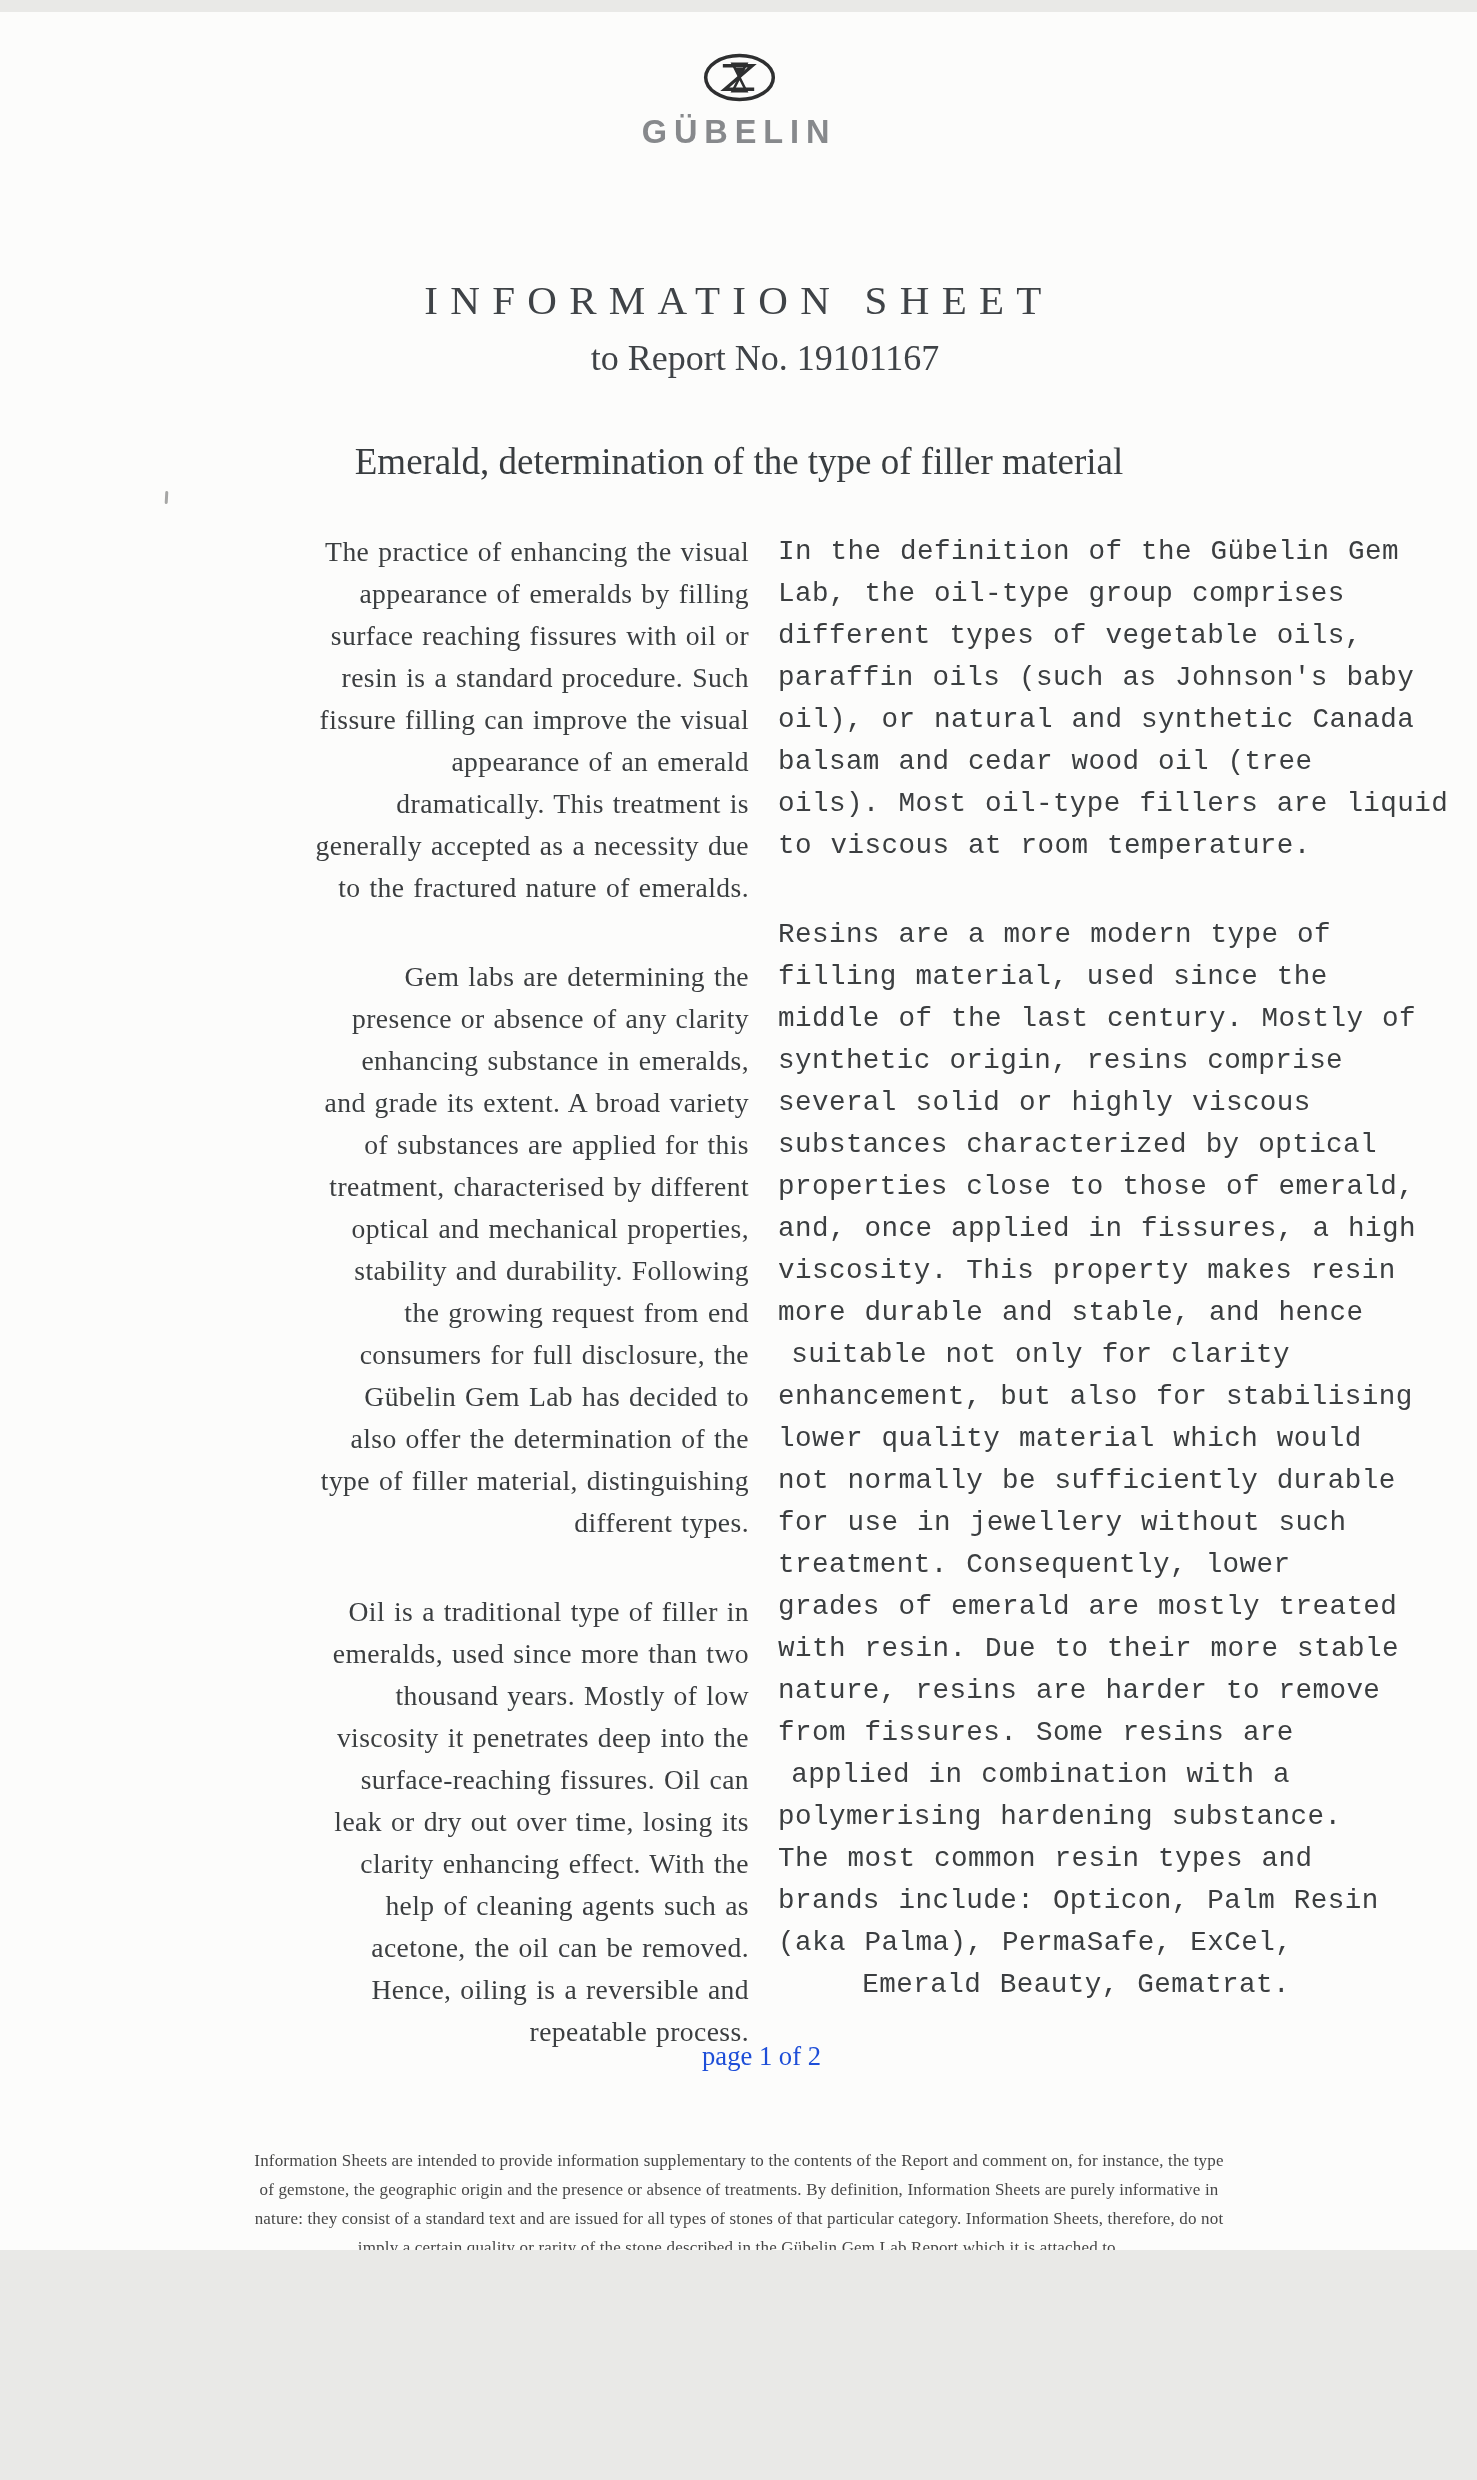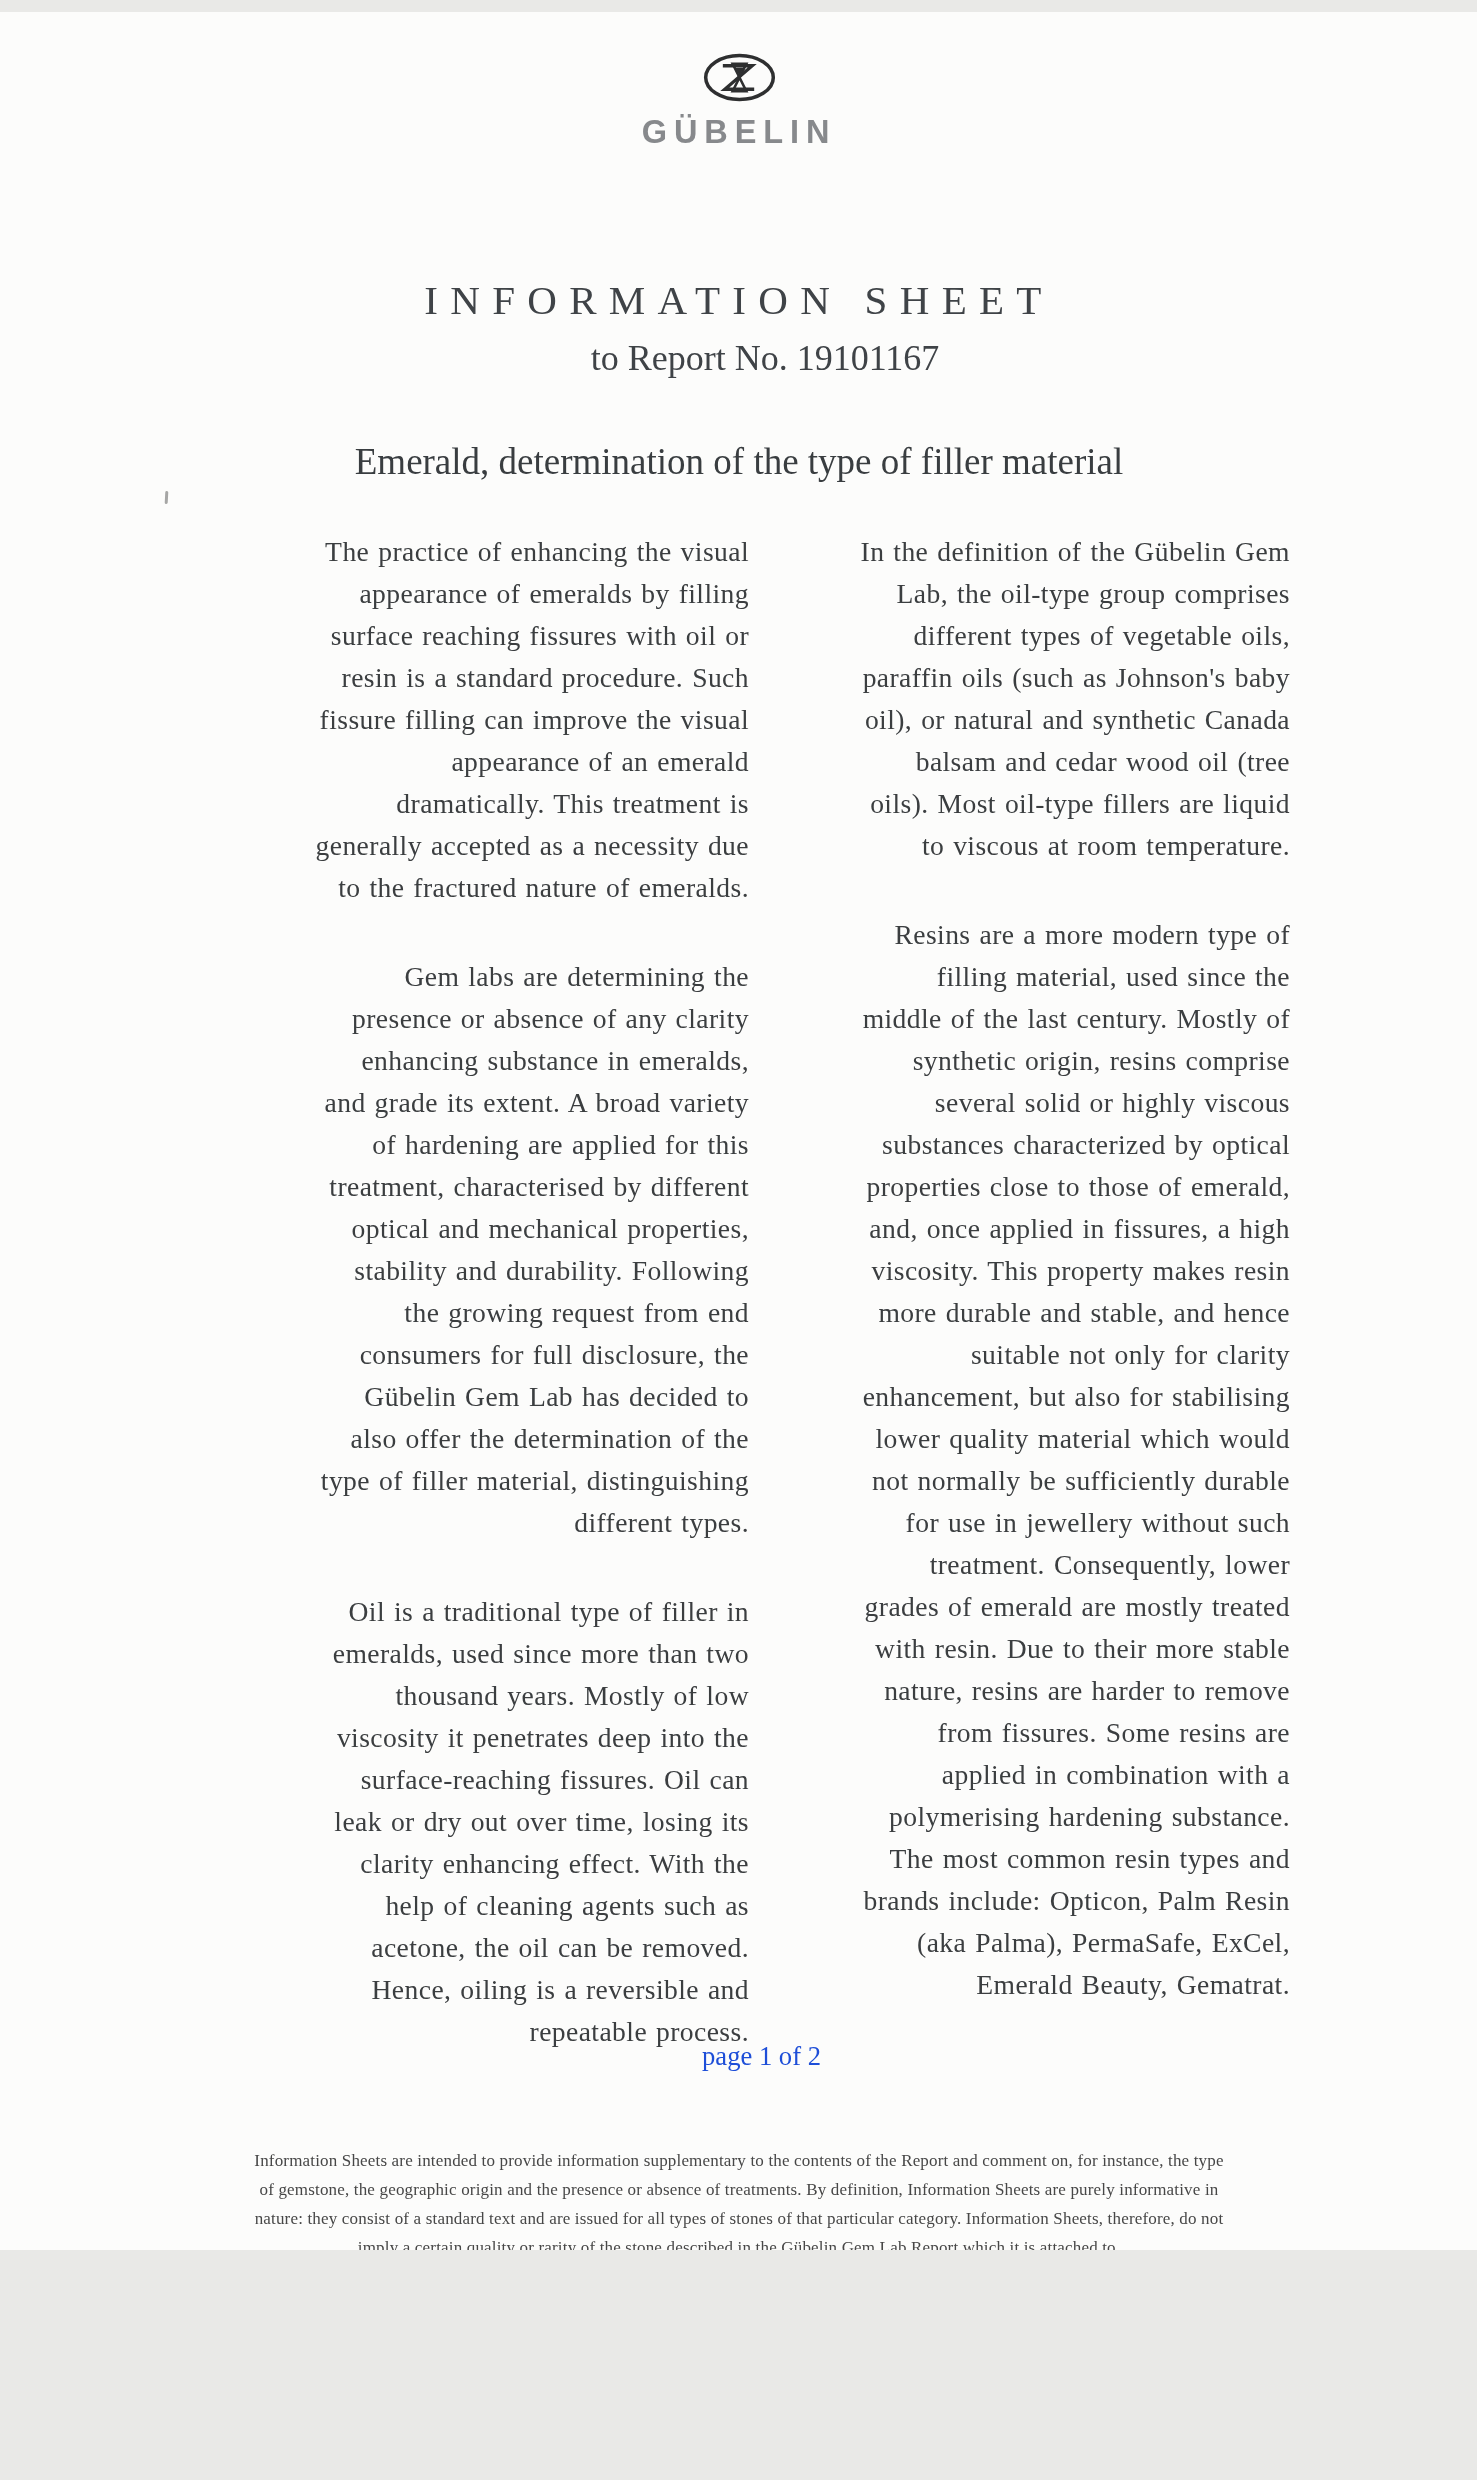--- a/index.html
+++ b/index.html
@@ -43,21 +43,21 @@
   }
   
   .col{
     position:absolute;top:519px;
     font-size:27.6px;line-height:42px;
     letter-spacing:0.015em;word-spacing:0.06em;
     color:#3b3e40;
     text-align:right;
   }
   .col-left{left:242px;width:507px;}
-  .col-right{left:778px;width:512px;}
+  .col-right{left:778px;width:512px;font-family:Liberation Mono, monospace;}
   .para{margin:0 0 47px 0;}
   .line{white-space:pre;}
   
   .page-label{
     position:absolute;top:2029px;left:663px;width:197px;text-align:center;
     font-size:26.6px;color:#1d4ed8;
   }
   .disclaimer{
     position:absolute;top:2134px;left:74px;width:1330px;
     font-size:17px;line-height:29px;color:#474747;
@@ -106,21 +106,21 @@
         <div class="line">appearance of an emerald</div>
         <div class="line">dramatically. This treatment is</div>
         <div class="line">generally accepted as a necessity due</div>
         <div class="line">to the fractured nature of emeralds.</div>
       </div>
       <div class="para">
         <div class="line">Gem labs are determining the</div>
         <div class="line">presence or absence of any clarity</div>
         <div class="line">enhancing substance in emeralds,</div>
         <div class="line">and grade its extent. A broad variety</div>
-        <div class="line">of hardening are applied for this</div>
+        <div class="line">of substances are applied for this</div>
         <div class="line">treatment, characterised by different</div>
         <div class="line">optical and mechanical properties,</div>
         <div class="line">stability and durability. Following</div>
         <div class="line">the growing request from end</div>
         <div class="line">consumers for full disclosure, the</div>
         <div class="line">Gübelin Gem Lab has decided to</div>
         <div class="line">also offer the determination of the</div>
         <div class="line">type of filler material, distinguishing</div>
         <div class="line">different types.</div>
       </div>

